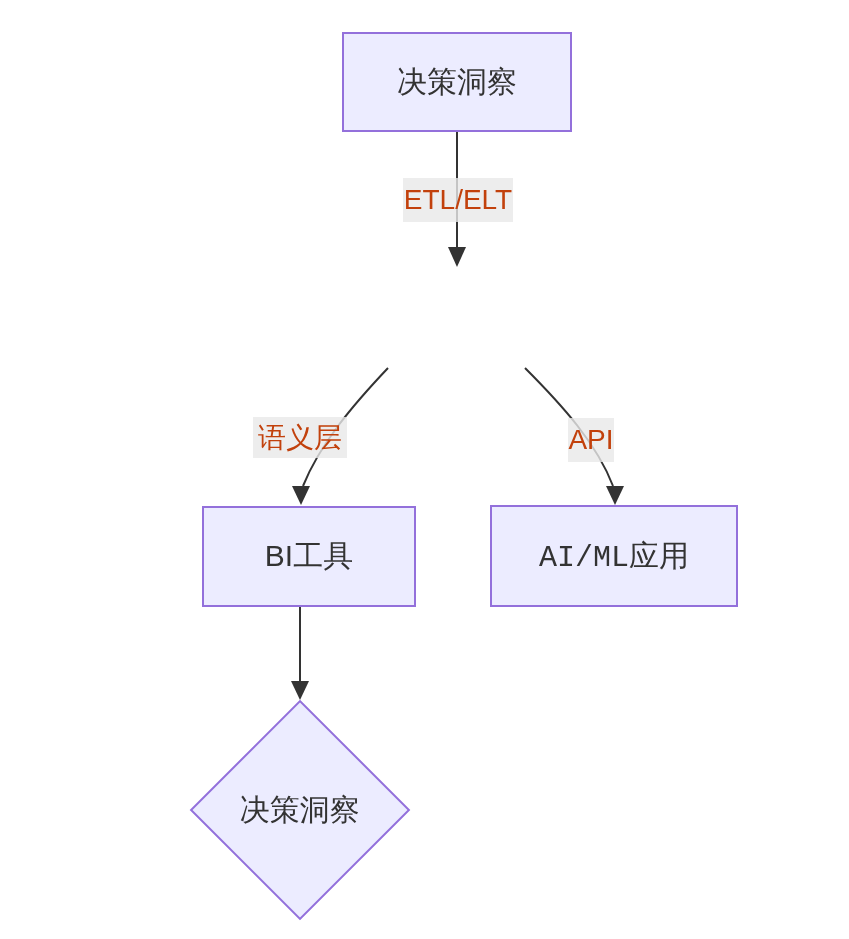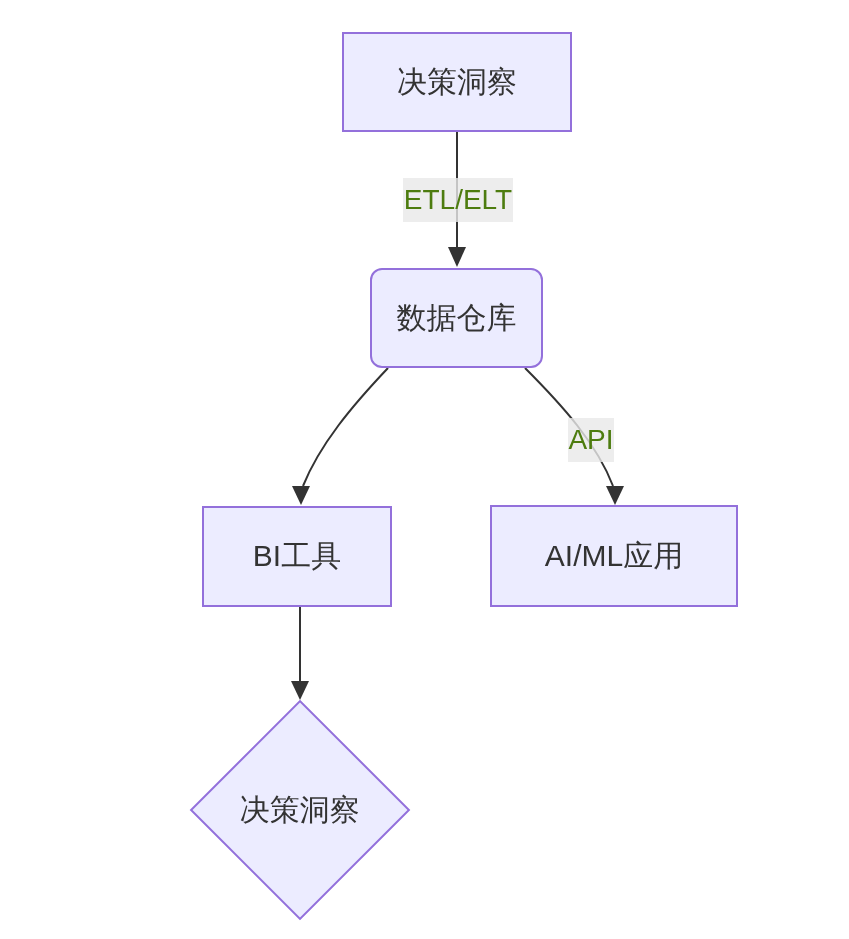--- a/index.html
+++ b/index.html
@@ -16,21 +16,21 @@
     left: 0; top: 0;
     width: 849px; height: 939px;
     z-index: 1;
   }
   .edge-path { stroke: #333333; stroke-width: 2; fill: none; }
   .arrowhead { fill: #333333; stroke: none; }
   .edge-label {
     position: absolute;
     z-index: 2;
     background: rgba(232,232,232,0.8);
-    color: #4d7c0f;
+    color: #c2410c;
     font-size: 28px;
     line-height: 1;
     display: flex;
     align-items: center;
     justify-content: center;
     white-space: nowrap;
     text-align: center;
   }
   .node {
     position: absolute;
@@ -41,22 +41,22 @@
     font-size: 30px;
     display: flex;
     align-items: center;
     justify-content: center;
     box-sizing: border-box;
     white-space: nowrap;
     text-align: center;
   }
   #node-business  { left: 342px; top: 32px;  width: 230px; height: 100px; }
   #node-warehouse { left: 370px; top: 268px; width: 173px; height: 100px; border-radius: 12px; }
-  #node-bi        { left: 202px; top: 506px; width: 190px; height: 101px; }
-  #node-aiml      { left: 490px; top: 505px; width: 248px; height: 102px; }
+  #node-bi        { left: 202px; top: 506px; width: 214px; height: 101px; }
+  #node-aiml      { left: 490px; top: 505px; width: 248px; height: 102px; font-family: Liberation Mono, monospace; }
   #node-insight {
     left: 222px; top: 732px;
     width: 156px; height: 156px;
     transform: rotate(45deg);
   }
   #node-insight .diamond-text {
     transform: rotate(-45deg);
     display: block;
   }
   #label-etl      { left: 403px; top: 178px; width: 110px; height: 44px; }
@@ -77,25 +77,25 @@
     <polygon class="arrowhead" points="301,505 292,486 310,486"></polygon>
 
     <path class="edge-path" d="M 525 368 C 563 406 597 444 613 486"></path>
     <polygon class="arrowhead" points="615,505 606,486 624,486"></polygon>
 
     <path class="edge-path" d="M 300 607 L 300 681"></path>
     <polygon class="arrowhead" points="300,700 291,681 309,681"></polygon>
   </svg>
 
   <div class="edge-label" id="label-etl">ETL/ELT</div>
+  <div class="edge-label" id="label-semantic">语义层</div>
   <div class="edge-label" id="label-api">API</div>
 
   <div class="node" id="node-business">决策洞察</div>
 
-  <div class="node" id="node-warehouse">数据仓库</div>
 
   <div class="node" id="node-bi">BI工具</div>
 
   <div class="node" id="node-aiml">AI/ML应用</div>
 
   <div class="node" id="node-insight">
     <span class="diamond-text">决策洞察</span>
   </div>
 
 </div>

